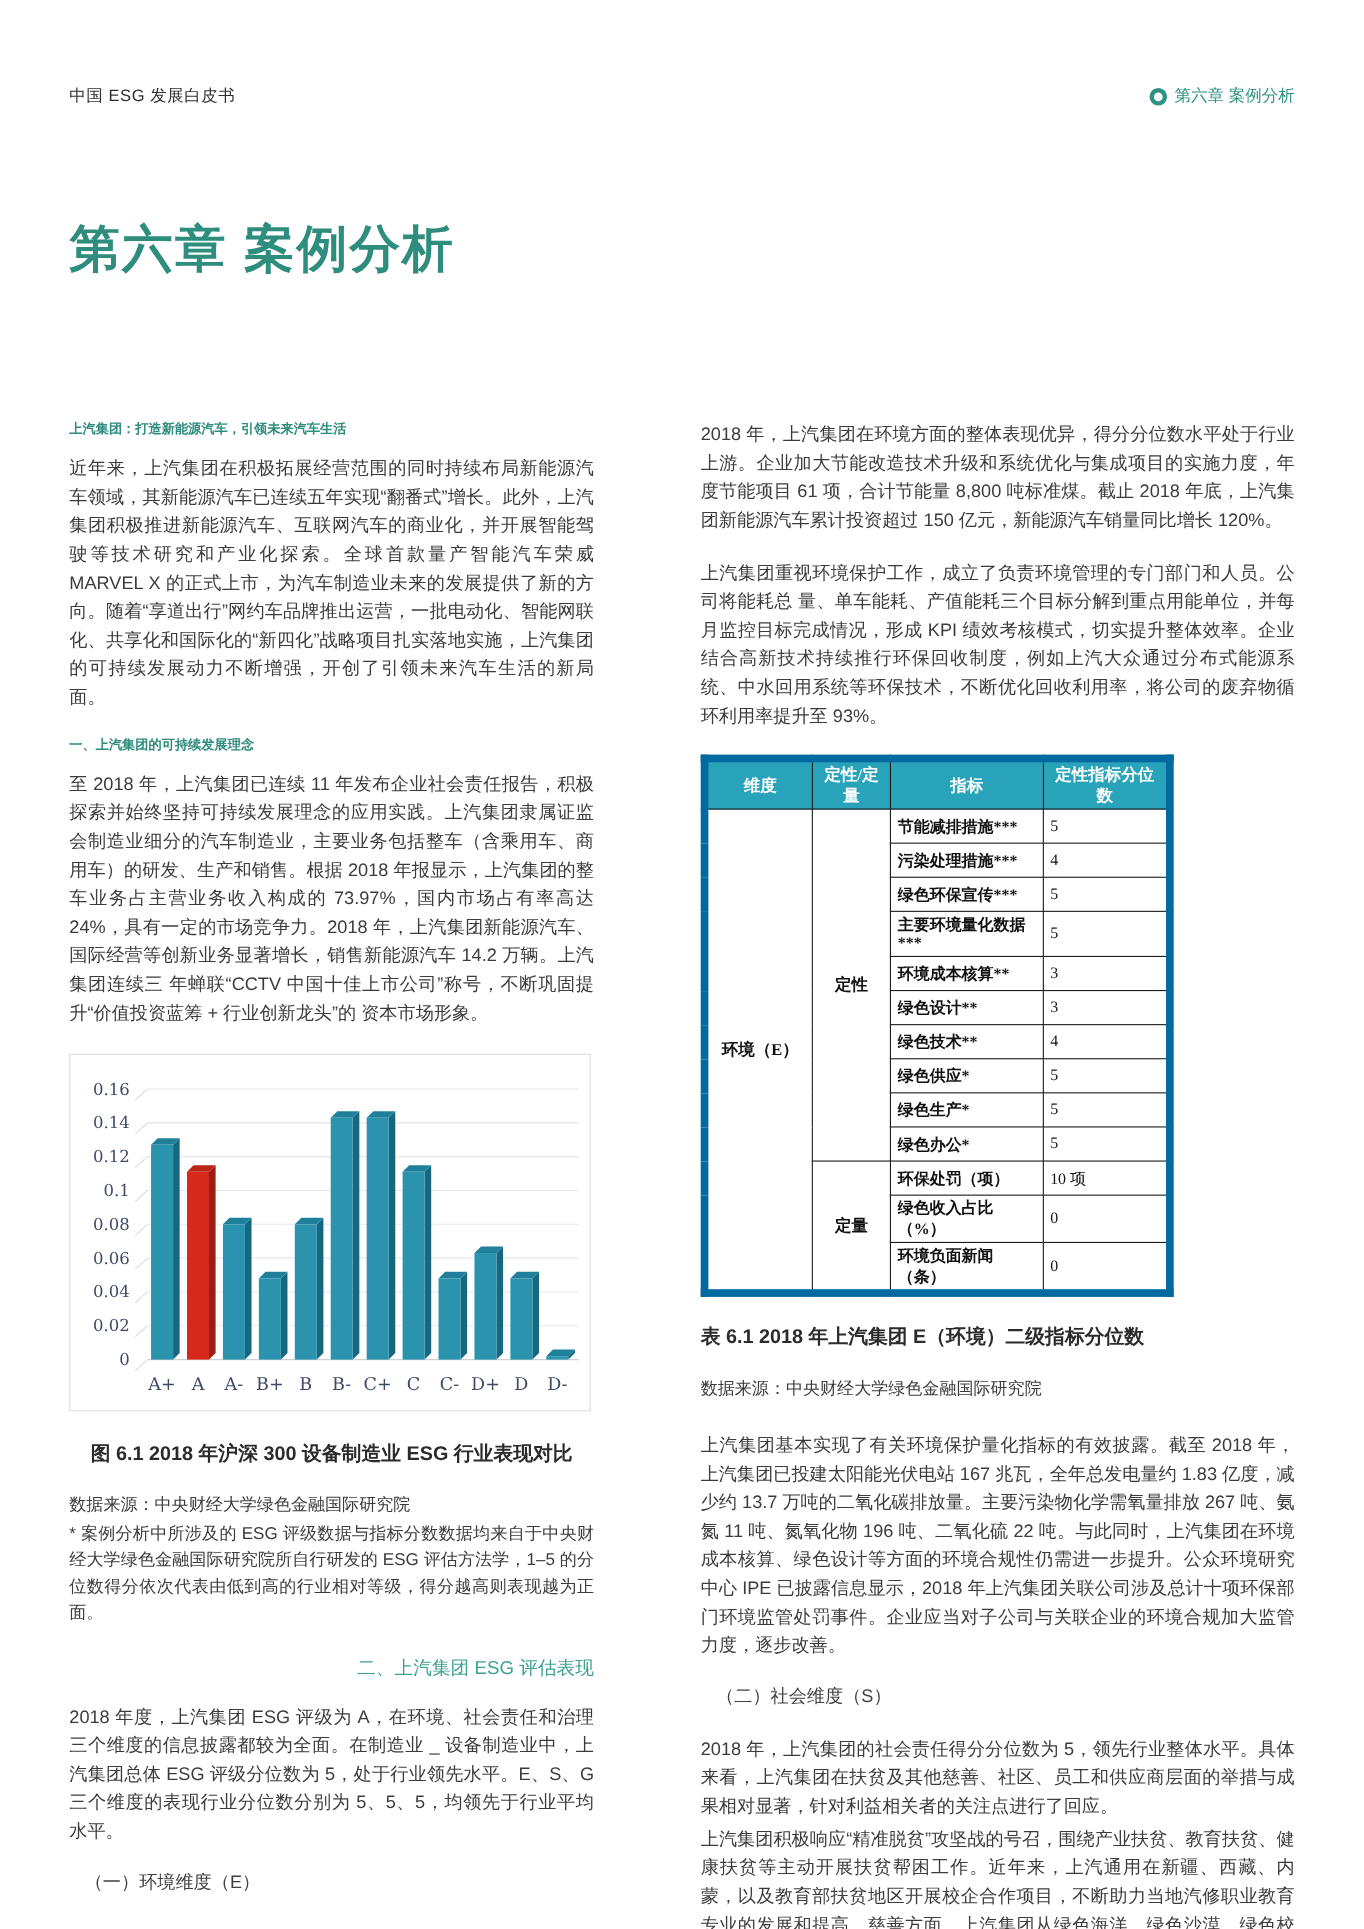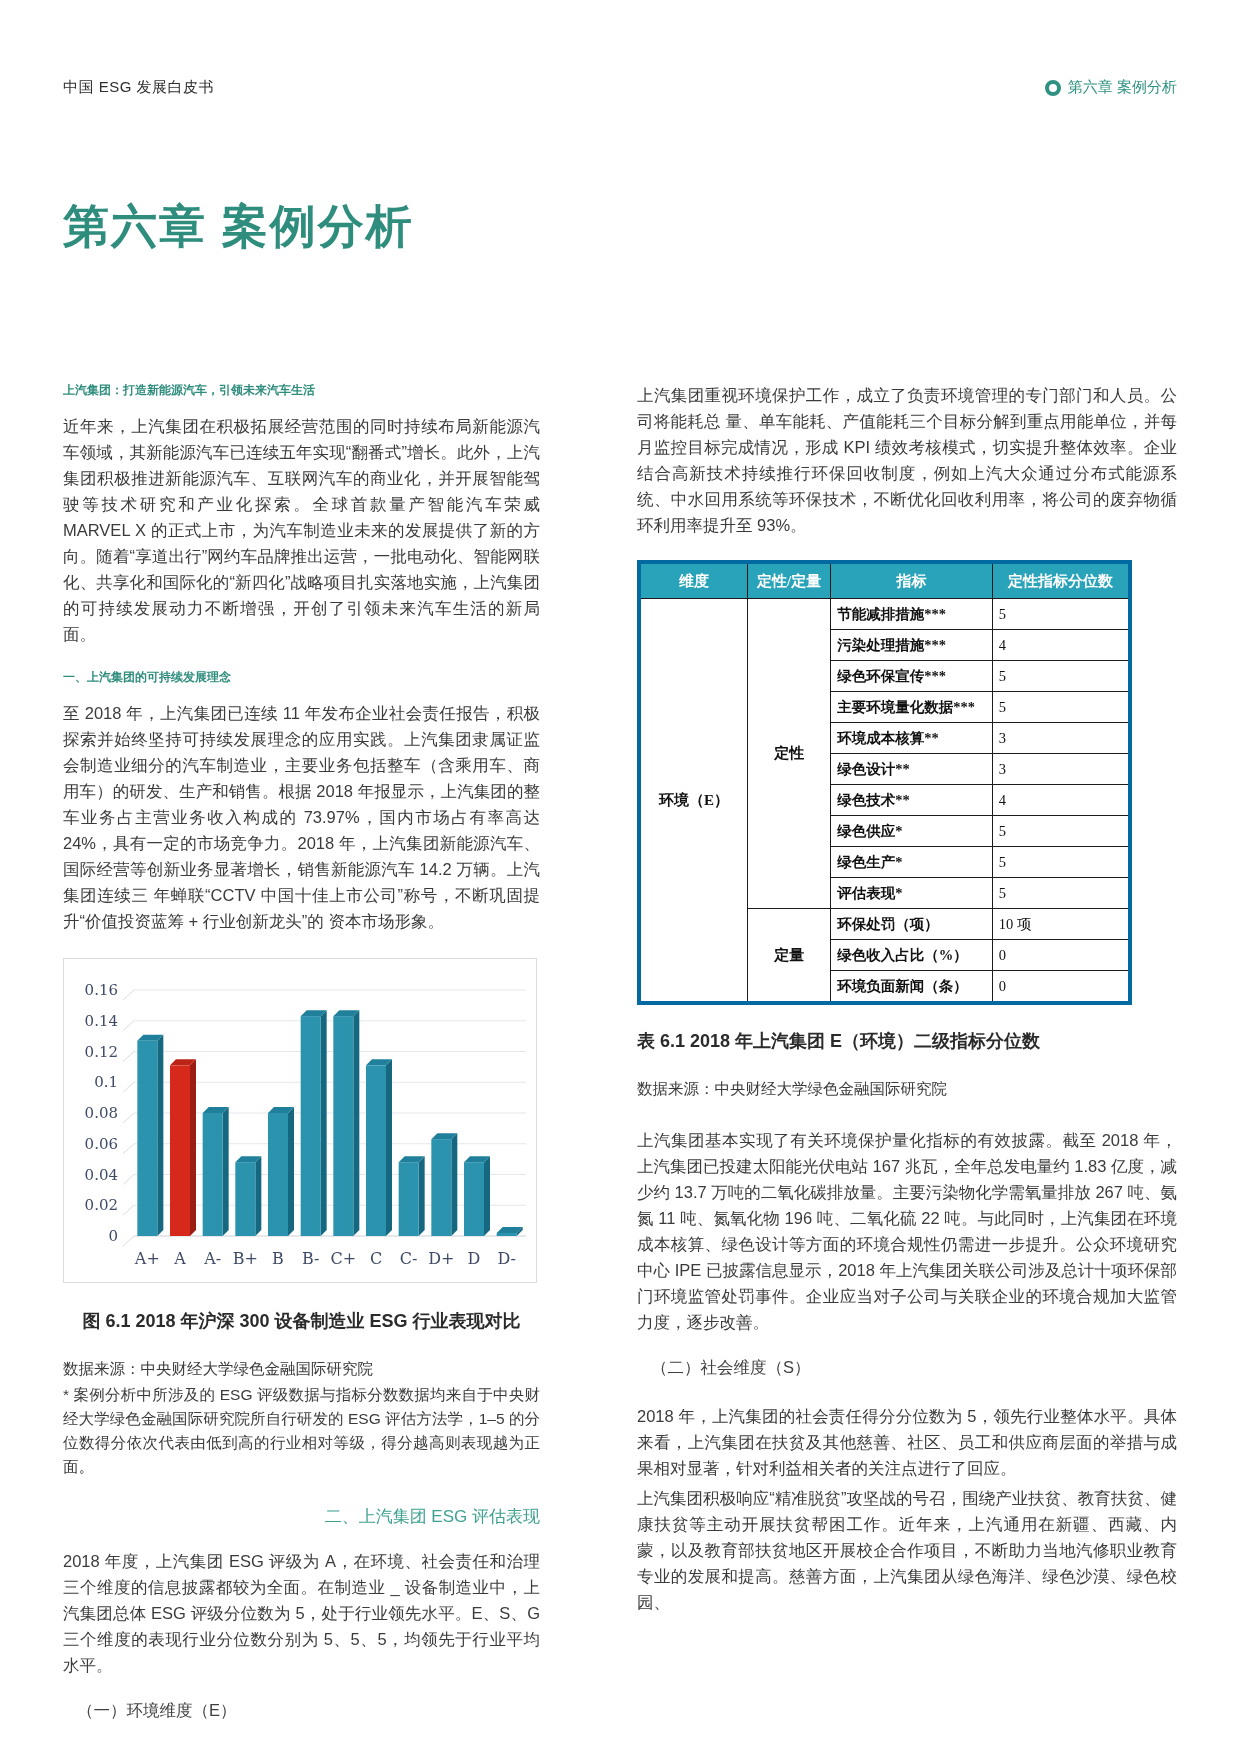--- a/index.html
+++ b/index.html
@@ -24,22 +24,22 @@
   .dim-label{font-size:16.5px;color:#3f3f3f;margin:8px 0 0 14px;}
   .source{font-size:15.5px;color:#3b3b3b;margin:24px 0 0 0;line-height:24px;text-align:justify;}
   .footnote{font-size:15.5px;color:#3b3b3b;margin:2px 0 0 0;line-height:24px;text-align:justify;}
   
   .chart-box{margin:24px 0 0 0;width:474px;height:325px;border:1px solid #d9dce1;background:#fff;
     display:flex;align-items:flex-end;justify-content:center;box-sizing:border-box;}
   .fig-caption{margin:26px 0 0 0;font-size:18px;font-weight:bold;color:#2b2b2b;text-align:center;}
   .ytick{font-family:"DejaVu Serif","Liberation Serif",serif;fill:#3e4a66;font-size:15px;}
   .xtick{font-family:"DejaVu Serif","Liberation Serif",serif;fill:#3e4a66;font-size:16px;}
   
-  table.envtbl{border-collapse:collapse;width:495px;margin:4px 0 0 0;
-    font-family:"Liberation Serif","DejaVu Serif",serif;color:#111;border:4px solid #0369a1;}
+  table.envtbl{border-collapse:collapse;width:430px;margin:4px 0 0 0;
+    font-family:"Liberation Serif","DejaVu Serif",serif;color:#111;border:7px solid #0369a1;}
   table.envtbl th,table.envtbl td{border:1px solid #1b1b1b;}
   table.envtbl th{background:#29a3ba;color:#ffffff;font-weight:bold;font-size:15px;height:30px;text-align:center;padding:2px 4px;}
   table.envtbl td{height:26px;font-size:14.5px;padding:2px 6px;vertical-align:middle;}
   table.envtbl td.dim{font-weight:bold;text-align:center;font-size:15px;width:100px;}
   table.envtbl td.grp{font-weight:bold;text-align:center;font-size:15px;width:76px;}
   table.envtbl td.ind{font-weight:bold;width:160px;}
   table.envtbl td.val{width:135px;}
   .tbl-caption{margin:24px 0 0 0;font-size:18px;font-weight:bold;color:#2b2b2b;text-align:left;}
   .tbl-source{margin:24px 0 26px 0;}
 </style>
@@ -149,20 +149,21 @@
       <div class="fig-caption">图 6.1 2018 年沪深 300 设备制造业 ESG 行业表现对比</div>
       <p class="source">数据来源：中央财经大学绿色金融国际研究院</p>
       <p class="footnote">*  案例分析中所涉及的 ESG 评级数据与指标分数数据均来自于中央财经大学绿色金融国际研究院所自行研发的 ESG 评估方法学，1–5 的分位数得分依次代表由低到高的行业相对等级，得分越高则表现越为正面。</p>
 
       <h3 class="sub-heading">二、上汽集团 ESG 评估表现</h3>
       <p class="body">2018 年度，上汽集团 ESG 评级为 A，在环境、社会责任和治理三个维度的信息披露都较为全面。在制造业 _ 设备制造业中，上汽集团总体 ESG 评级分位数为 5，处于行业领先水平。E、S、G 三个维度的表现行业分位数分别为 5、5、5，均领先于行业平均水平。</p>
       <p class="dim-label">（一）环境维度（E）</p>
     </div>
 
     <div class="col col-right">
+      <p class="body">2018 年，上汽集团在环境方面的整体表现优异，得分分位数水平处于行业上游。企业加大节能改造技术升级和系统优化与集成项目的实施力度，年度节能项目 61 项，合计节能量 8,800 吨标准煤。截止 2018 年底，上汽集团新能源汽车累计投资超过 150 亿元，新能源汽车销量同比增长 120%。</p>
       <p class="body">上汽集团重视环境保护工作，成立了负责环境管理的专门部门和人员。公司将能耗总 量、单车能耗、产值能耗三个目标分解到重点用能单位，并每月监控目标完成情况，形成 KPI 绩效考核模式，切实提升整体效率。企业结合高新技术持续推行环保回收制度，例如上汽大众通过分布式能源系统、中水回用系统等环保技术，不断优化回收利用率，将公司的废弃物循环利用率提升至 93%。</p>
 
       <table class="envtbl" id="env-table">
           <thead>
             <tr>
               <th>维度</th>
               <th>定性/定量</th>
               <th>指标</th>
               <th>定性指标分位数</th>
             </tr>
@@ -200,21 +201,21 @@
             </tr>
             <tr>
               <td class="ind">绿色供应*</td>
               <td class="val">5</td>
             </tr>
             <tr>
               <td class="ind">绿色生产*</td>
               <td class="val">5</td>
             </tr>
             <tr>
-              <td class="ind">评估表现*</td>
+              <td class="ind">绿色办公*</td>
               <td class="val">5</td>
             </tr>
             <tr>
               <td class="grp" rowspan="3">定量</td>
               <td class="ind">环保处罚（项）</td>
               <td class="val">10 项</td>
             </tr>
             <tr>
               <td class="ind">绿色收入占比（%）</td>
               <td class="val">0</td>

